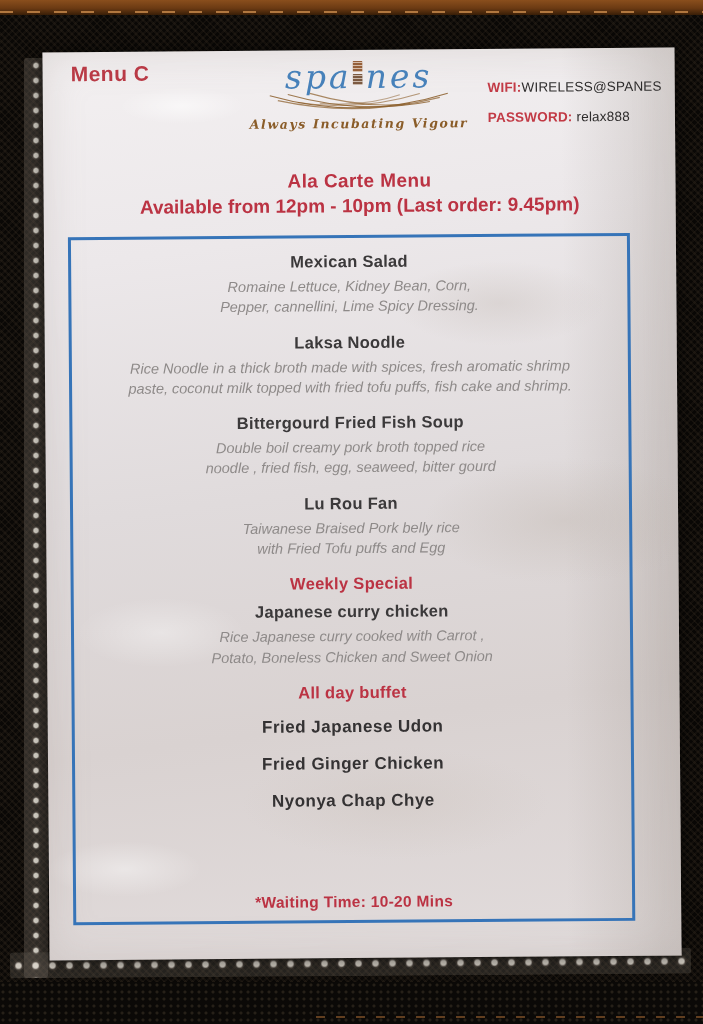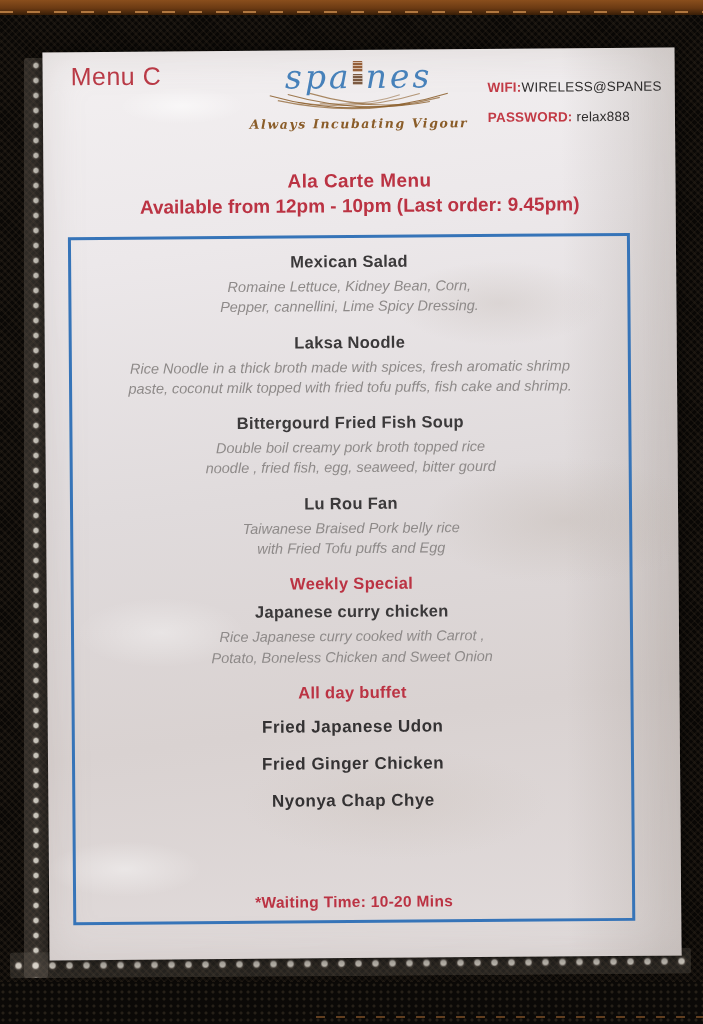--- a/index.html
+++ b/index.html
@@ -62,21 +62,21 @@
       radial-gradient(90px 26px at 22% 6%, rgba(255,255,255,.55), transparent 70%),
       radial-gradient(150px 60px at 72% 28%, rgba(195,186,180,.35), transparent 70%),
       radial-gradient(200px 90px at 82% 52%, rgba(190,180,172,.38), transparent 70%),
       radial-gradient(120px 50px at 18% 64%, rgba(255,255,255,.35), transparent 70%),
       radial-gradient(220px 80px at 55% 83%, rgba(200,190,182,.30), transparent 70%),
       radial-gradient(110px 40px at 12% 90%, rgba(255,255,255,.4), transparent 70%),
       linear-gradient(90deg, transparent 82%, rgba(150,140,132,.25) 97%);
   }
   .menu-label{
     position:absolute;left:28px;top:10px;
-    font-size:25px;font-weight:normal;letter-spacing:.5px;color:#b93a46;
+    font-size:21px;font-weight:bold;letter-spacing:.5px;color:#b93a46;
   }
   .logo{
     position:absolute;top:10px;left:50%;transform:translateX(-50%);
     width:240px;text-align:center;
   }
   .logo-script{
     display:flex;align-items:center;justify-content:center;
     font-family:"DejaVu Serif", serif;font-style:italic;
     color:#4781ba;font-size:33px;letter-spacing:3px;line-height:1;
   }

